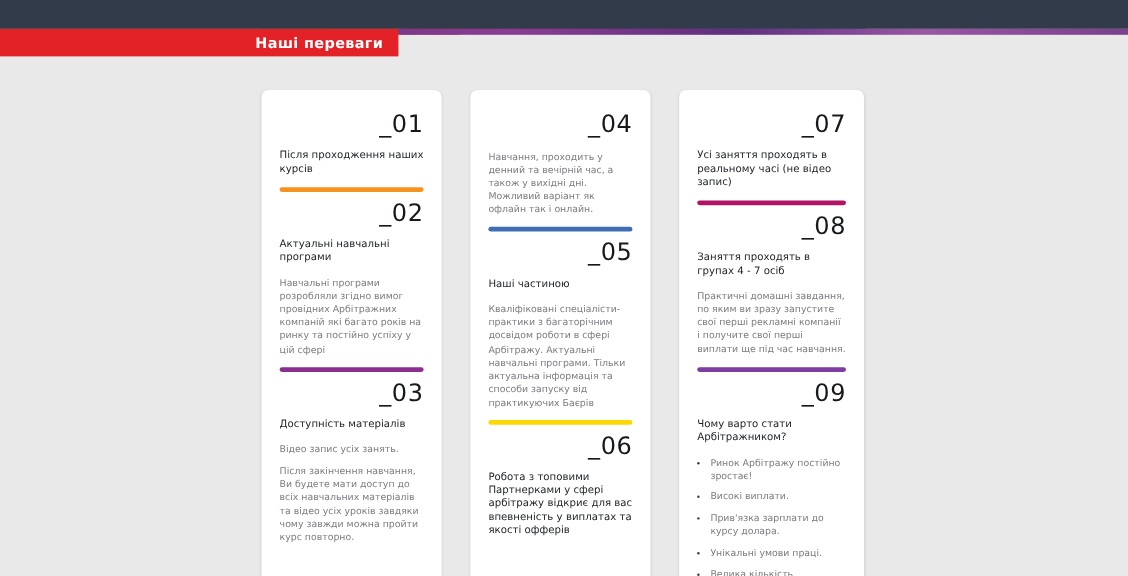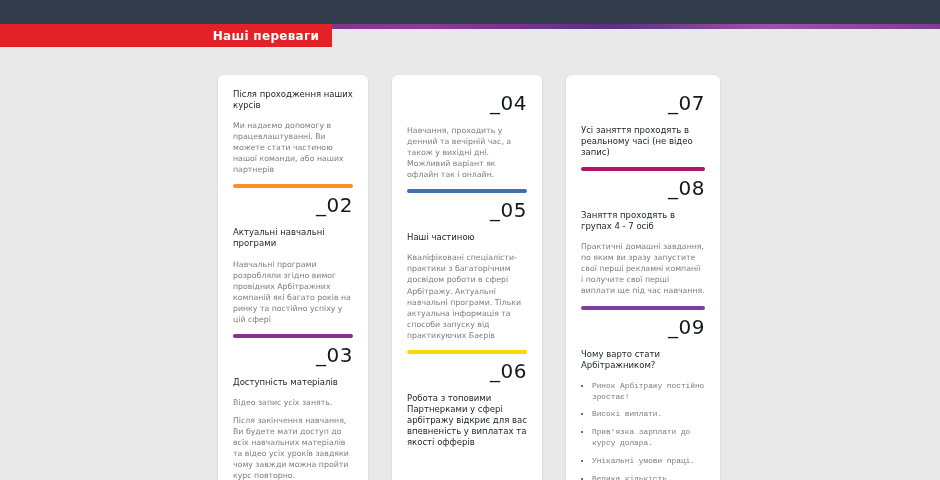--- a/index.html
+++ b/index.html
@@ -72,21 +72,21 @@
   .sec-text p {
     font-size:7.8px; color:#7b7b83; line-height:1.42; margin:0 0 7px;
   }
   .sec-divider {
     height:4px; border-radius:2px; margin:9px 0 5px;
   }
   .sec-bullets {
     list-style:disc; padding-left:11px; margin-top:2px;
   }
   .sec-bullets li {
-    font-size:7.8px; color:#7b7b83; line-height:1.4; margin-bottom:6px;font-family:Liberation Mono, monospace;
+    font-size:7.8px; color:#7b7b83; line-height:1.4; margin-bottom:6px;
   }
   .sec-bullets li::marker { color:#3c3c3c; font-size:8px; }
 </style>
 </head>
 <body>
 
 <div class="header-bar"></div>
 <nav class="nav" id="nav-root">
     <button class="nav-tab" style="background: rgb(238, 183, 28);">Головна</button>
     <button class="nav-tab" style="background: rgb(242, 152, 31);">Про нас</button>
@@ -95,24 +95,22 @@
     <button class="nav-tab" style="background: rgb(220, 20, 64);">Галерея</button>
     <button class="nav-tab" style="background: rgb(189, 12, 96);">Відгуки</button>
     <button class="nav-tab" style="background: rgb(141, 64, 148);">Блог</button>
     <button class="nav-tab" style="background: rgb(66, 114, 181);">Контакти</button>
   </nav>
 <div class="accent-stripe"></div>
 <div class="page-badge">Наші переваги</div>
 <main class="grid" id="cards-root">
     <div class="col-card">
       <section class="section">
+        <div class="sec-number">_01</div>
         <h3 class="sec-title">Після проходження наших курсів</h3>
-        <div class="sec-text">
-          <p>Ми надаємо допомогу в працевлаштуванні. Ви можете стати частиною нашої команди, або наших партнерів</p>
-        </div>
         <div class="sec-divider" style="background: rgb(246, 146, 30);"></div>
       </section>
       <section class="section">
         <div class="sec-number">_02</div>
         <h3 class="sec-title">Актуальні навчальні програми</h3>
         <div class="sec-text">
           <p>Навчальні програми розробляли згідно вимог провідних Арбітражних компаній які багато років на ринку та постійно успіху у цій сфері</p>
         </div>
         <div class="sec-divider" style="background: rgb(139, 47, 143);"></div>
       </section>

